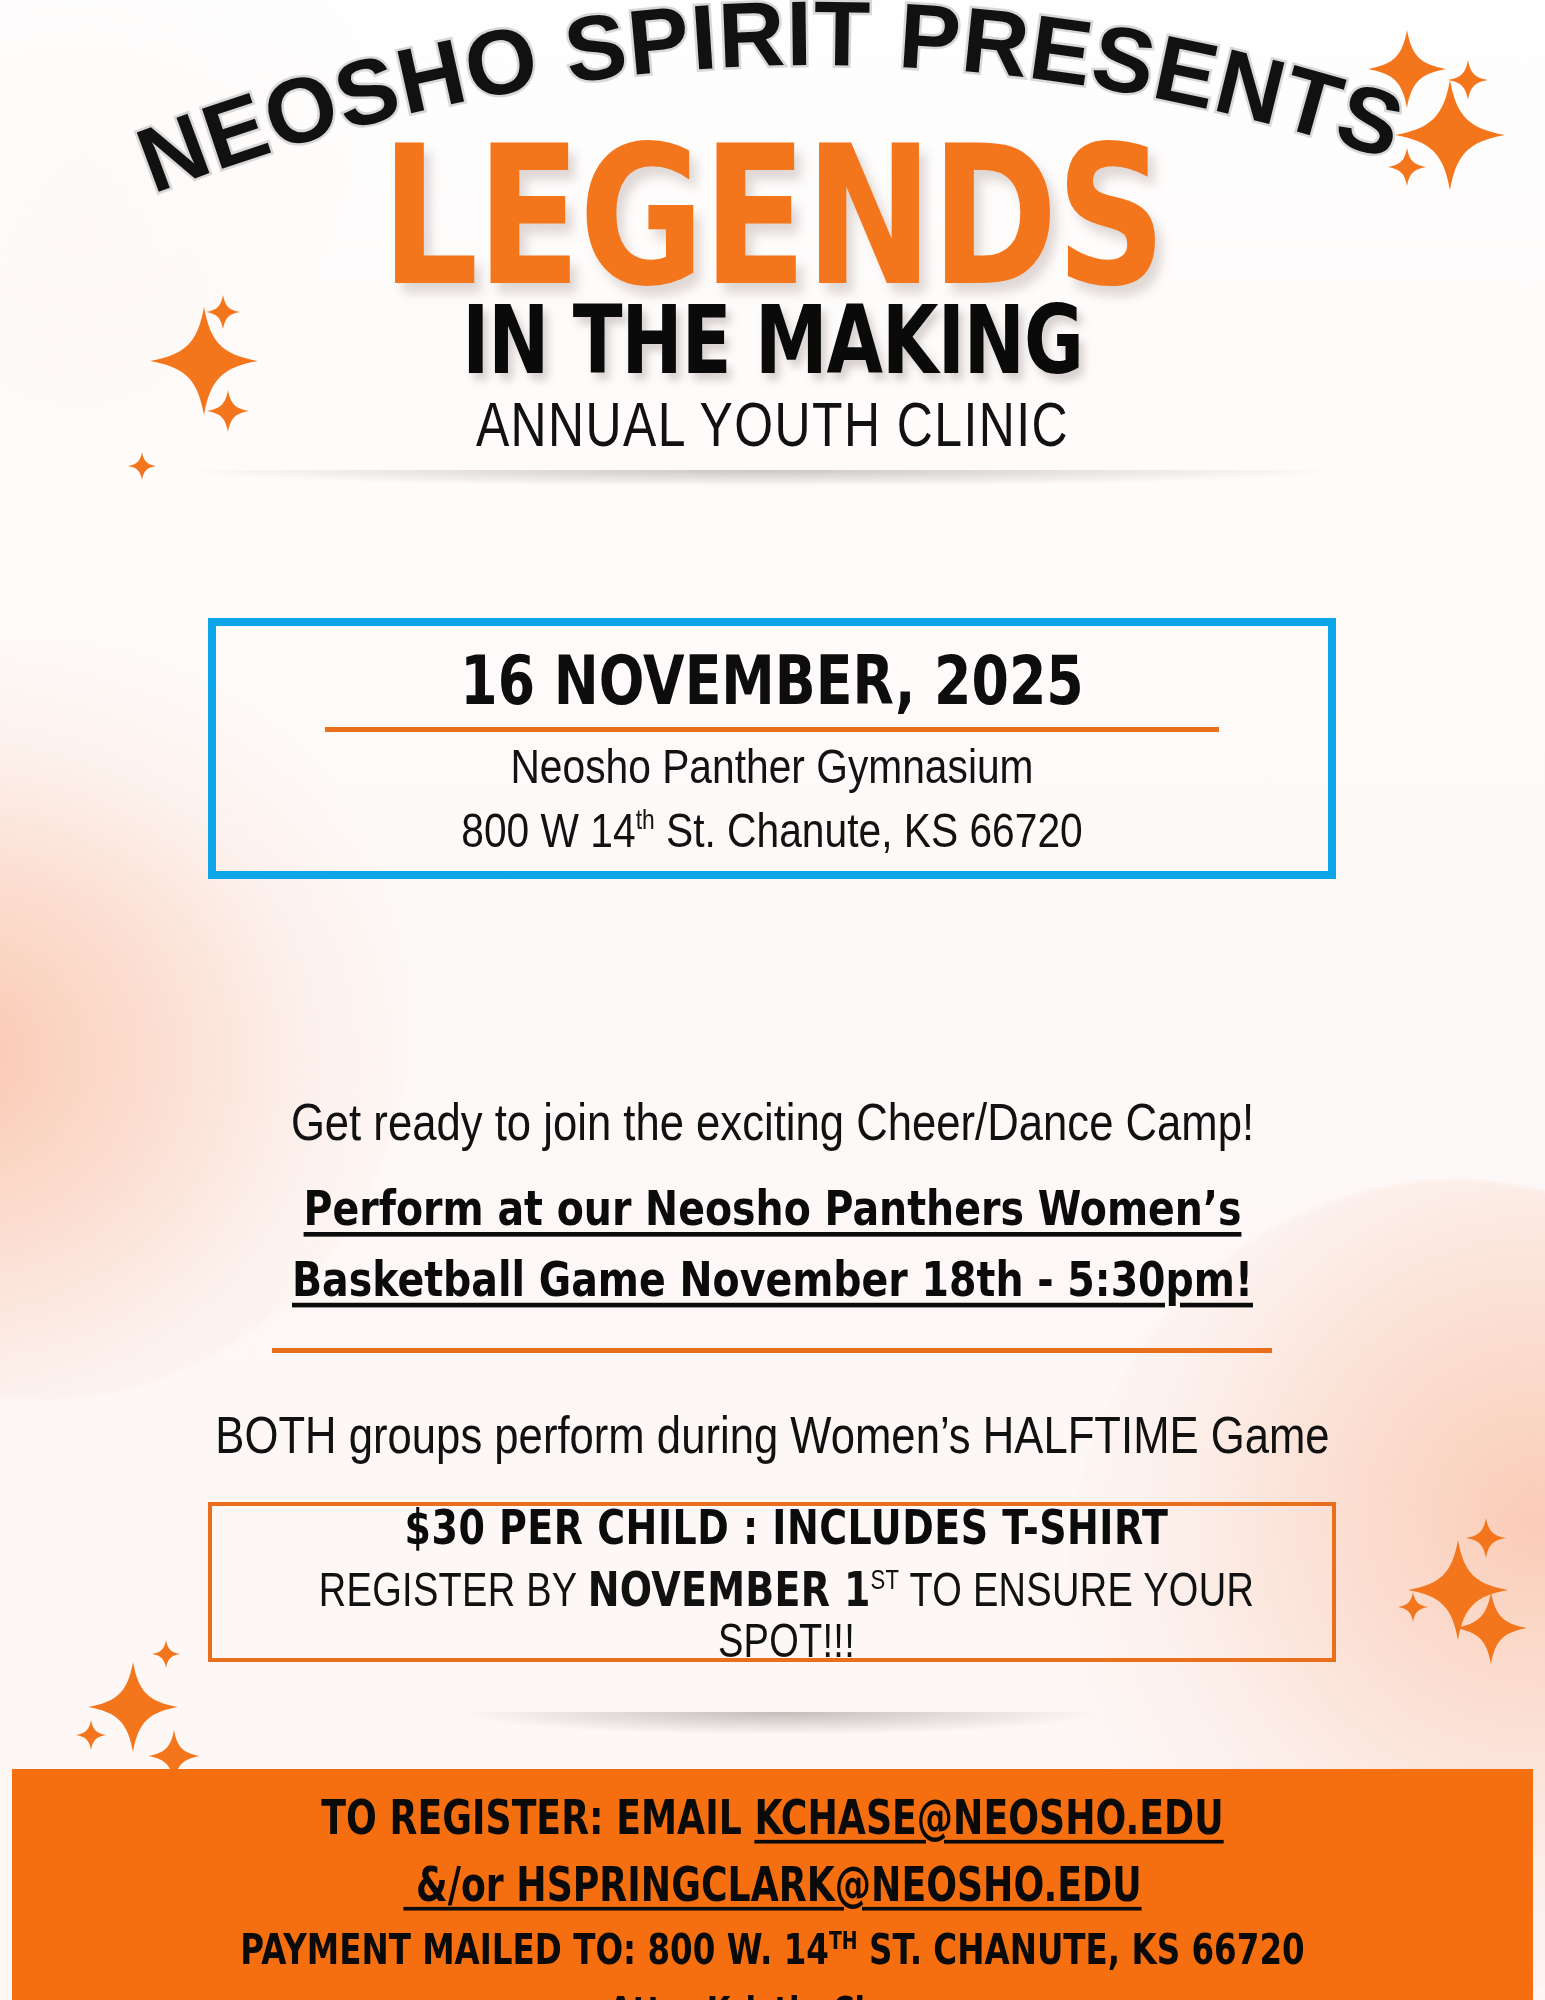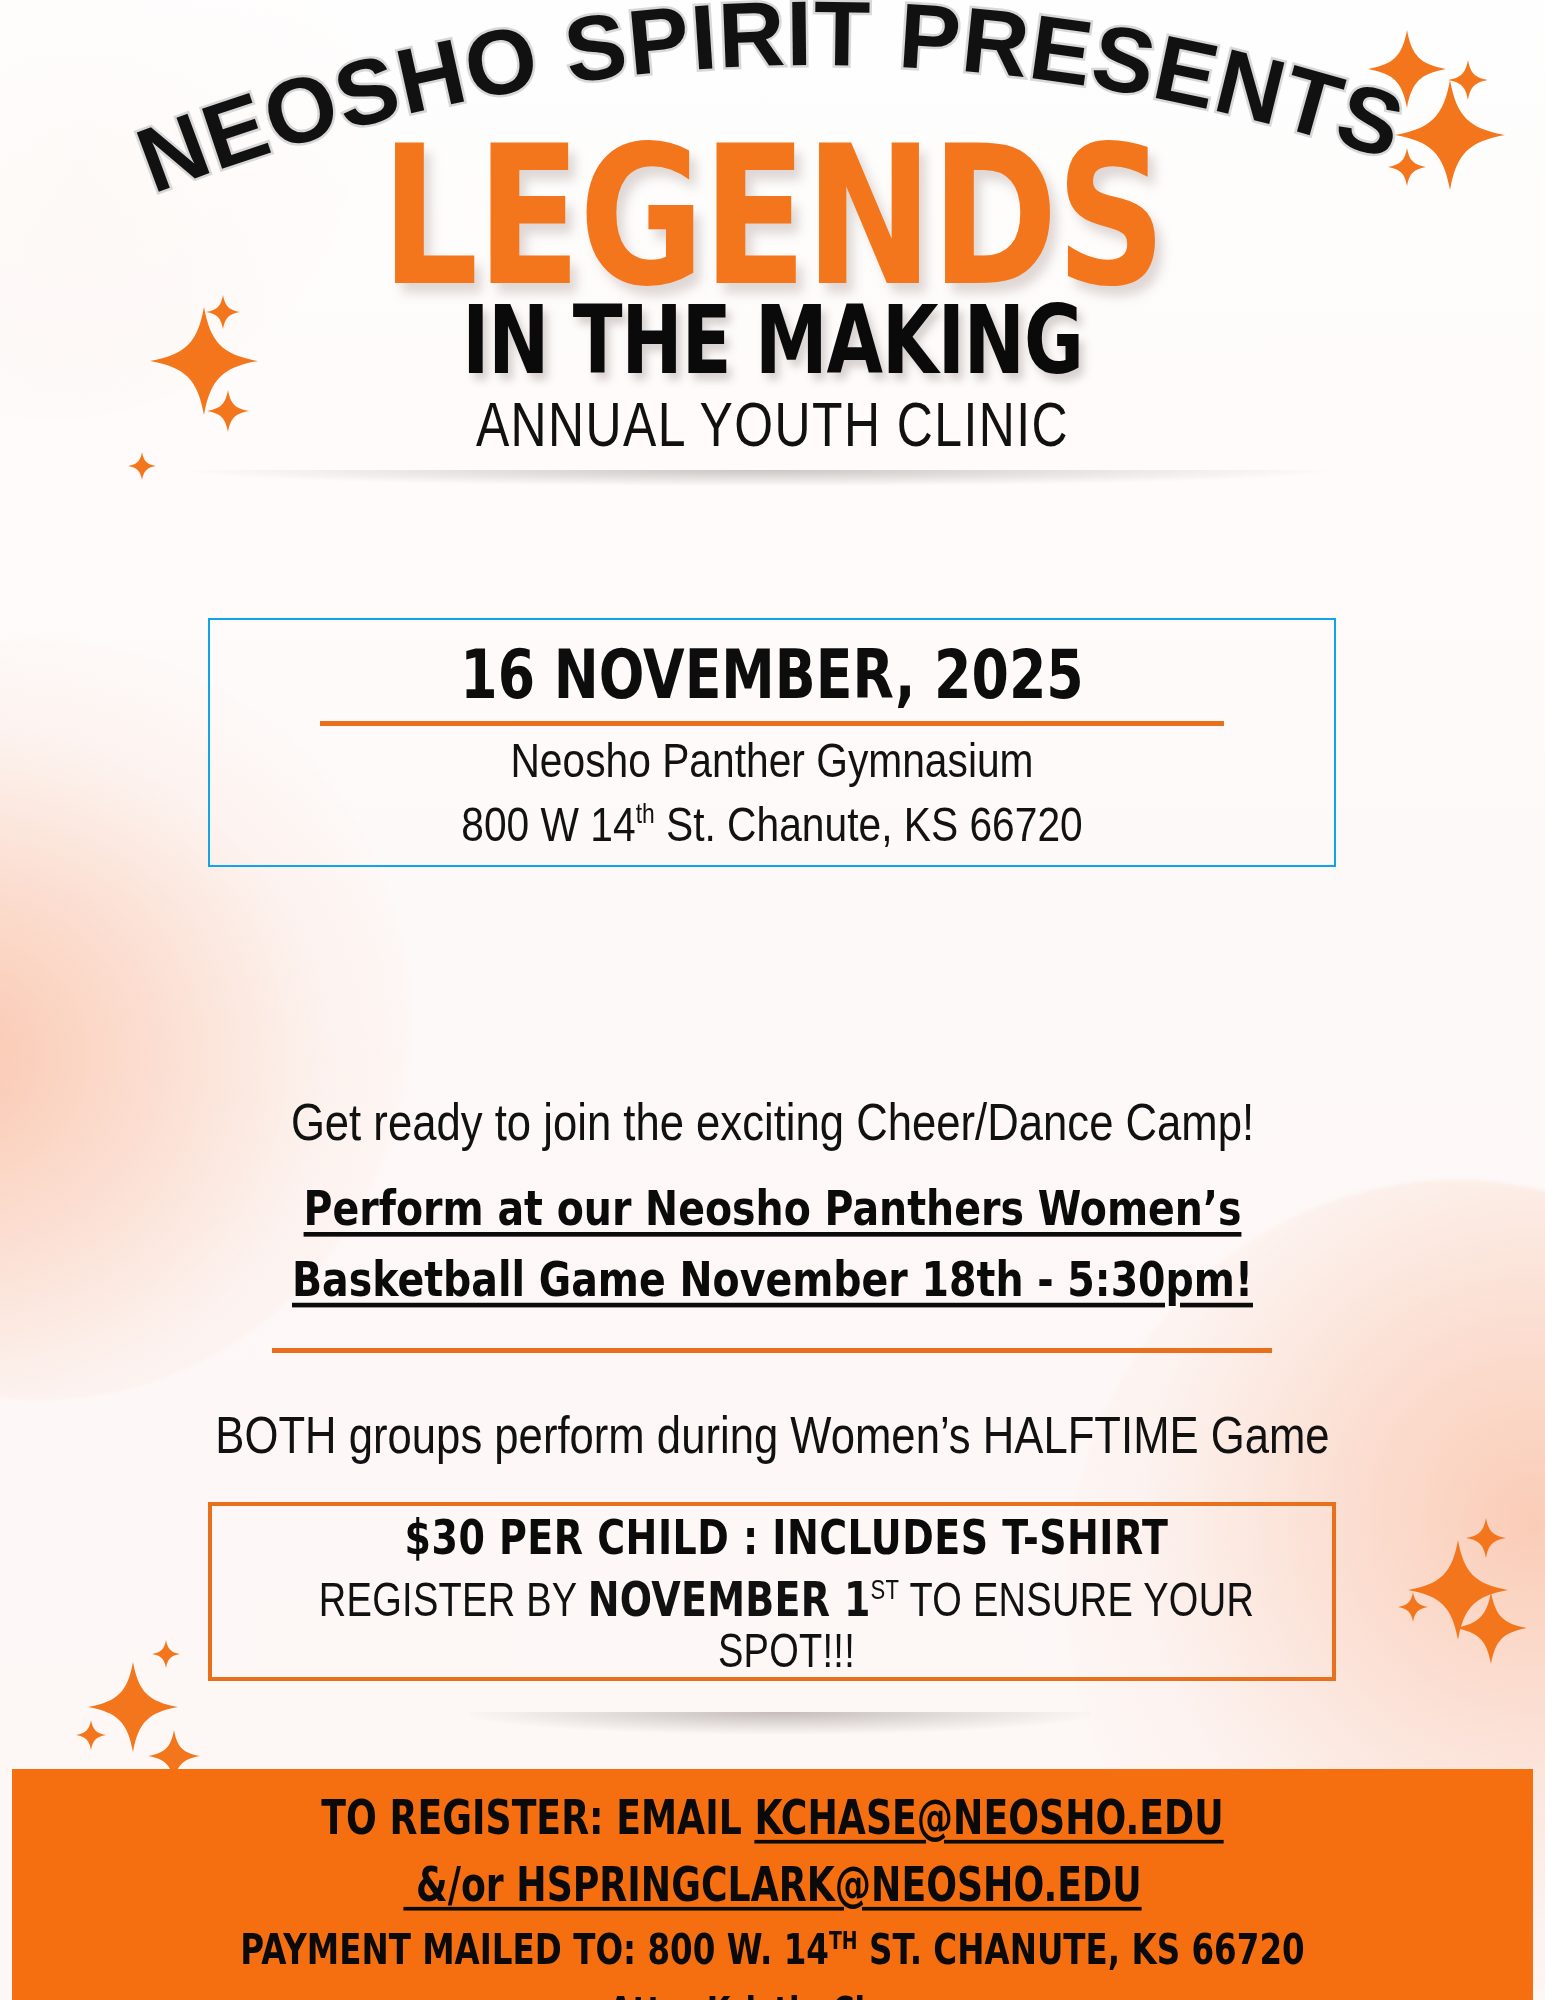--- a/index.html
+++ b/index.html
@@ -176,21 +176,21 @@
     pointer-events: none;
   }
 
   
   .datebox {
     position: absolute;
     left: 208px;
     top: 618px;
     width: 1128px;
     box-sizing: border-box;
-    border: 2px solid #0ea5e9;
+    border: 8px solid #0ea5e9;
     padding: 14px 36px 18px;
     text-align: center;
   }
   .date-line {
     font-family: "DejaVu Sans", sans-serif;
     font-weight: 700;
     font-size: 56px;
     line-height: 1.05;
     letter-spacing: 0px;
     color: #0d0d0d;
@@ -289,21 +289,21 @@
     transform: scaleY(1.14) scaleX(0.97);
     transform-origin: 50% 0;
   }
 
   
   .pricebox {
     position: absolute;
     left: 208px;
     top: 1502px;
     width: 1128px;
-    height: 179px;
+    height: 160px;
     box-sizing: border-box;
     border: 4px solid #E8701C;
     text-align: center;
     display: flex;
     flex-direction: column;
     justify-content: center;
     padding-left: 29px;
   }
   .price-main {
     font-family: "DejaVu Sans", sans-serif;

